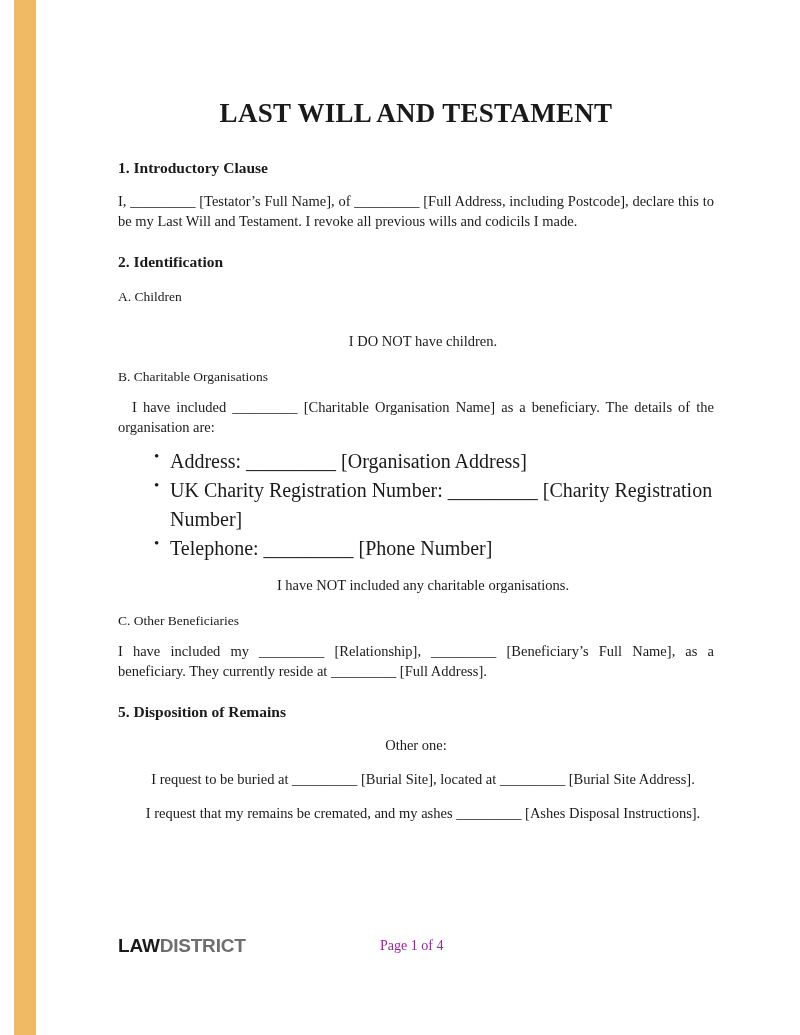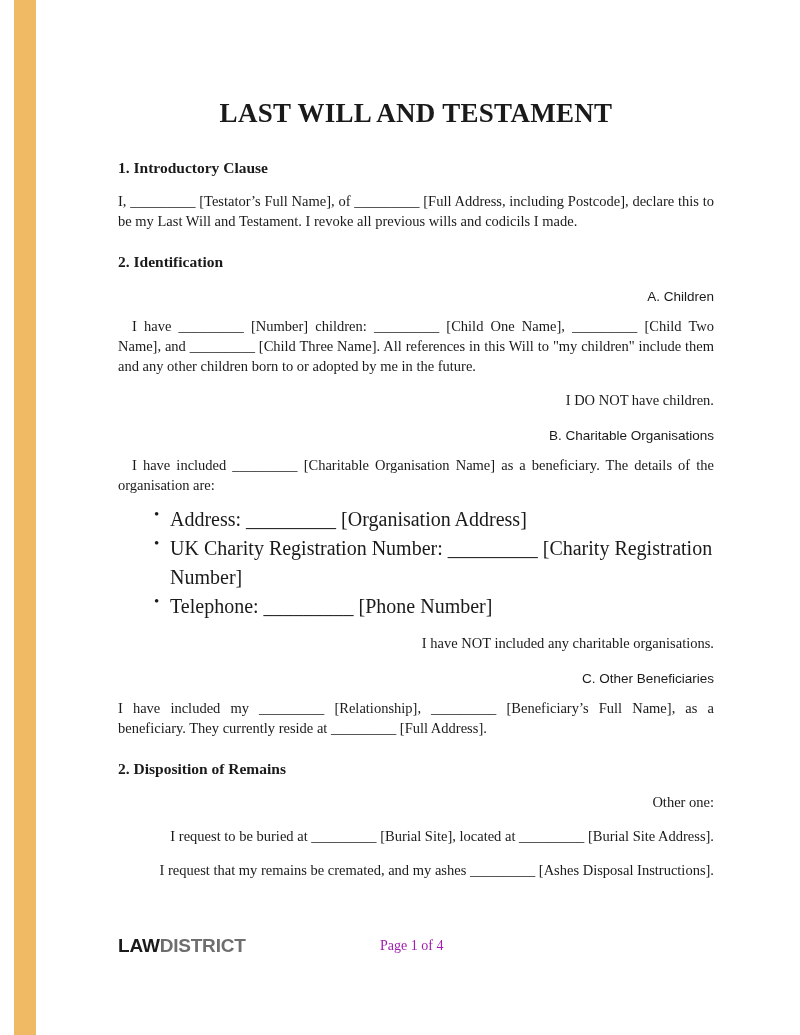--- a/index.html
+++ b/index.html
@@ -47,34 +47,33 @@
   .section-heading {
     font-size: 15.5px;
     font-weight: bold;
     margin: 0;
     font-family: "Liberation Serif", serif;
   }
   .sub-heading {
     font-size: 13.5px;
     font-weight: normal;
     margin: 0;
-    font-family: Liberation Sans, sans-serif;
-    text-align: right;
+    font-family: Liberation Serif, serif;
   }
   p.body-text {
     font-size: 14.5px;
     line-height: 1.38;
     margin: 0;
     text-align: justify;
   }
   p.body-text.indent {
     text-indent: 14px;
   }
   p.body-text.nojust {
-    text-align: right;
+    text-align: center;
   }
   ul.bullets {
     margin: 0;
     padding: 0 0 0 52px;
     list-style: none;
   }
   ul.bullets li {
     font-size: 20px;
     line-height: 1.45;
     position: relative;
@@ -143,21 +142,20 @@
     <div class="sp-14"></div>
     <p class="body-text">I, _________ [Testator’s Full Name], of _________ [Full Address, including Postcode], declare this to be my Last Will and Testament. I revoke all previous wills and codicils I made.</p>
 
     <div class="sp-22"></div>
 
     <h2 class="section-heading">2. Identification</h2>
     <div class="sp-18"></div>
 
     <h3 class="sub-heading">A. Children</h3>
     <div class="sp-12"></div>
-    <p class="body-text indent">I have _________ [Number] children: _________ [Child One Name], _________ [Child Two Name], and _________ [Child Three Name]. All references in this Will to "my children" include them and any other children born to or adopted by me in the future.</p>
     <div class="sp-14"></div>
     <p class="body-text indent nojust">I DO NOT have children.</p>
 
     <div class="sp-18"></div>
 
     <h3 class="sub-heading">B. Charitable Organisations</h3>
     <div class="sp-12"></div>
     <p class="body-text indent">I have included _________ [Charitable Organisation Name] as a beneficiary. The details of the organisation are:</p>
     <div class="sp-10"></div>
     <ul class="bullets">
@@ -169,21 +167,21 @@
     <p class="body-text indent nojust">I have NOT included any charitable organisations.</p>
 
     <div class="sp-18"></div>
 
     <h3 class="sub-heading">C. Other Beneficiaries</h3>
     <div class="sp-12"></div>
     <p class="body-text">I have included my _________ [Relationship], _________ [Beneficiary’s Full Name], as a beneficiary. They currently reside at _________ [Full Address].</p>
 
     <div class="sp-22"></div>
 
-    <h2 class="section-heading">2. Disposition of Remains</h2>
+    <h2 class="section-heading">5. Disposition of Remains</h2>
     <div class="sp-14"></div>
     <p class="body-text nojust">Other one:</p>
     <div class="sp-14"></div>
     <p class="body-text indent nojust">I request to be buried at _________ [Burial Site], located at _________ [Burial Site Address].</p>
     <div class="sp-14"></div>
     <p class="body-text indent nojust">I request that my remains be cremated, and my ashes _________ [Ashes Disposal Instructions].</p>
 
   </div>
 
   <div class="footer">

